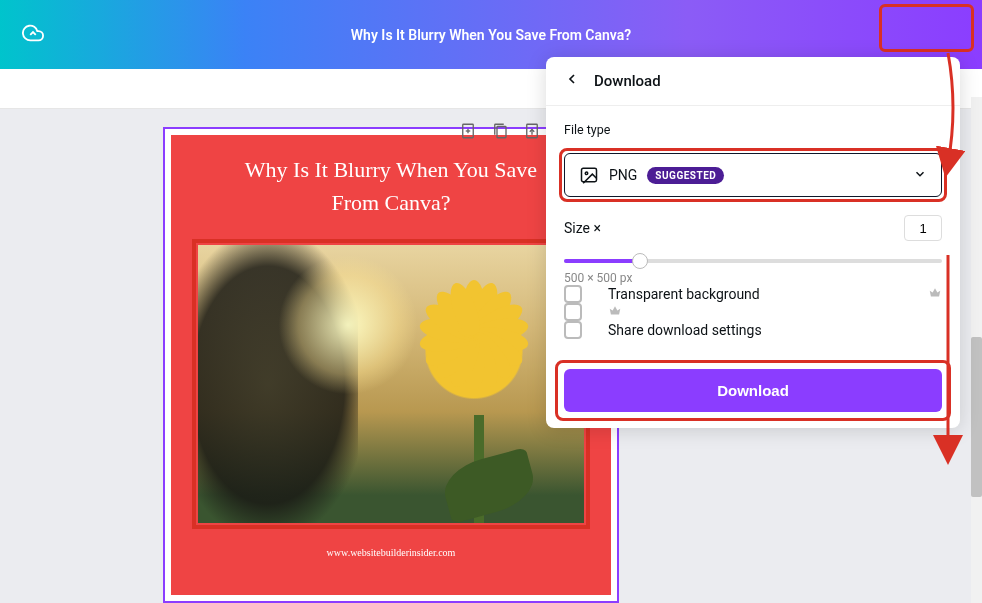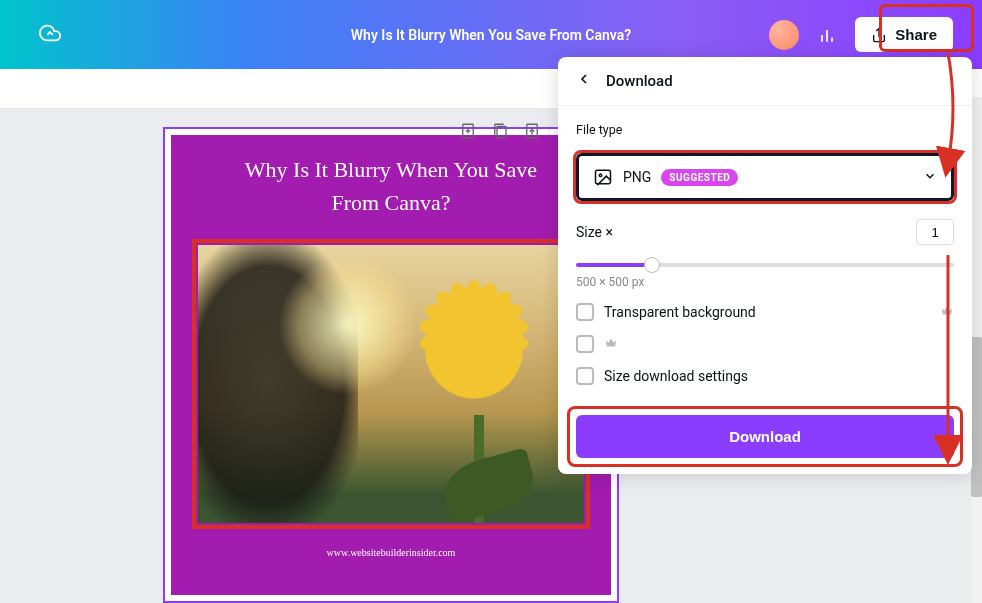--- a/index.html
+++ b/index.html
@@ -11,21 +11,21 @@
       overflow: hidden;
       position: relative;
     }
     
     
     .top-bar {
       height: 69px;
       background: linear-gradient(90deg, #00c4cc 0%, #3b82f6 25%, #8b5cf6 70%, #8b3dff 100%);
       display: flex;
       align-items: center;
-      padding: 0 29px;
+      padding: 0 12px;
       position: relative;
     }
     .cloud-icon {
       color: white;
       margin-left: 10px;
     }
     .title {
       position: absolute;
       left: 50%;
       transform: translateX(-50%);
@@ -116,21 +116,21 @@
       width: 456px;
       height: 476px;
       border: 2px solid #8b3dff;
       background: white;
       margin-left: -200px;
     }
     .canvas {
       margin: 6px;
       width: 440px;
       height: 460px;
-      background: #a21caf;
+      background: #ef4444;
       padding: 18px;
       display: flex;
       flex-direction: column;
       align-items: center;
     }
     .canvas-title {
       color: white;
       font-size: 22px;
       text-align: center;
       line-height: 1.5;
@@ -222,21 +222,21 @@
       color: white;
       font-size: 10px;
       margin-top: 18px;
       font-family: Georgia, serif;
     }
     
     
     .download-panel {
       position: absolute;
       top: 57px;
-      right: 10px;
+      right: 22px;
       width: 414px;
       background: white;
       border-radius: 8px;
       box-shadow: 0 2px 20px rgba(0,0,0,0.15);
       z-index: 100;
     }
     .panel-header {
       display: flex;
       align-items: center;
       padding: 14px 18px;
@@ -253,21 +253,21 @@
     }
     .panel-body {
       padding: 16px 18px;
     }
     .field-label {
       font-size: 12.5px;
       color: #0d1216;
       margin-bottom: 16px;
     }
     .file-type-select {
-      border: 3px solid #0f172a;
+      border: 1px solid #0f172a;
       border-radius: 6px;
       padding: 11px 14px;
       display: flex;
       align-items: center;
       gap: 10px;
       cursor: pointer;
       position: relative;
     }
     .file-type-highlight {
       position: absolute;
@@ -281,21 +281,21 @@
     }
     .file-icon {
       width: 20px;
       height: 20px;
     }
     .file-name {
       font-size: 14px;
       color: #0d1216;
     }
     .suggested-badge {
-      background: #d946ef;
+      background: #4c1d95;
       color: white;
       font-size: 10px;
       font-weight: 700;
       padding: 3px 8px;
       border-radius: 10px;
       letter-spacing: 0.5px;
     }
     .chevron {
       margin-left: auto;
     }
@@ -346,22 +346,21 @@
       border-radius: 50%;
       margin-left: -8px;
     }
     .size-text {
       font-size: 12px;
       color: #888;
     }
     .option-row {
       display: flex;
       align-items: center;
-      gap: 10px;
-      margin-top: 14px;
+      gap: 26px;
     }
     .checkbox {
       width: 18px;
       height: 18px;
       border: 2px solid #bbb;
       border-radius: 4px;
     }
     .option-label {
       font-size: 14px;
       color: #0d1216;
@@ -426,38 +425,20 @@
 <body>
 
 <div class="top-bar">
   <span class="cloud-icon">
     <svg width="22" height="22" viewBox="0 0 24 24" fill="none" stroke="white" stroke-width="2">
       <path d="M18 10h-1.26A8 8 0 1 0 9 20h9a5 5 0 0 0 0-10z"></path>
       <polyline points="9 14 12 11 15 14"></polyline>
     </svg>
   </span>
   <span class="title">Why Is It Blurry When You Save From Canva?</span>
-  <div class="top-right">
-    <div class="avatar"></div>
-    <div class="analytics-btn">
-      <svg width="20" height="20" viewBox="0 0 24 24" fill="none" stroke="white" stroke-width="2">
-        <line x1="6" y1="20" x2="6" y2="12"></line>
-        <line x1="12" y1="20" x2="12" y2="6"></line>
-        <line x1="18" y1="20" x2="18" y2="15"></line>
-      </svg>
-    </div>
-    <button class="share-btn">
-      <svg width="16" height="16" viewBox="0 0 24 24" fill="none" stroke="#0d1216" stroke-width="2">
-        <path d="M4 12v8a2 2 0 0 0 2 2h12a2 2 0 0 0 2-2v-8"></path>
-        <polyline points="16 6 12 2 8 6"></polyline>
-        <line x1="12" y1="2" x2="12" y2="15"></line>
-      </svg>
-      <span>Share</span>
-    </button>
-  </div>
   <div class="share-highlight"></div>
 </div>
 
 <div class="editor-area"></div>
 
 <div class="main-area">
 
   <div class="floating-toolbar">
     <span class="tool-icon">
       <svg width="18" height="18" viewBox="0 0 24 24" fill="none" stroke="#666" stroke-width="1.8">
@@ -575,21 +556,21 @@
     <div class="option-row">
       <div class="checkbox"></div>
       <span class="crown">
         <svg width="14" height="14" viewBox="0 0 24 24" fill="#bbb">
             <path d="M5 18h14l2-10-5 3-4-7-4 7-5-3z"></path>
           </svg>
       </span>
     </div>
     <div class="option-row">
       <div class="checkbox"></div>
-      <span class="option-label">Size download settings</span>
+      <span class="option-label">Share download settings</span>
     </div>
 
     <div class="download-btn-wrap">
       <div class="download-btn-highlight"></div>
       <button class="download-btn">Download</button>
     </div>
   </div>
 </div>
 
 <svg class="arrow-svg" style="top:48px; right:14px; width:40px; height:130px;">

